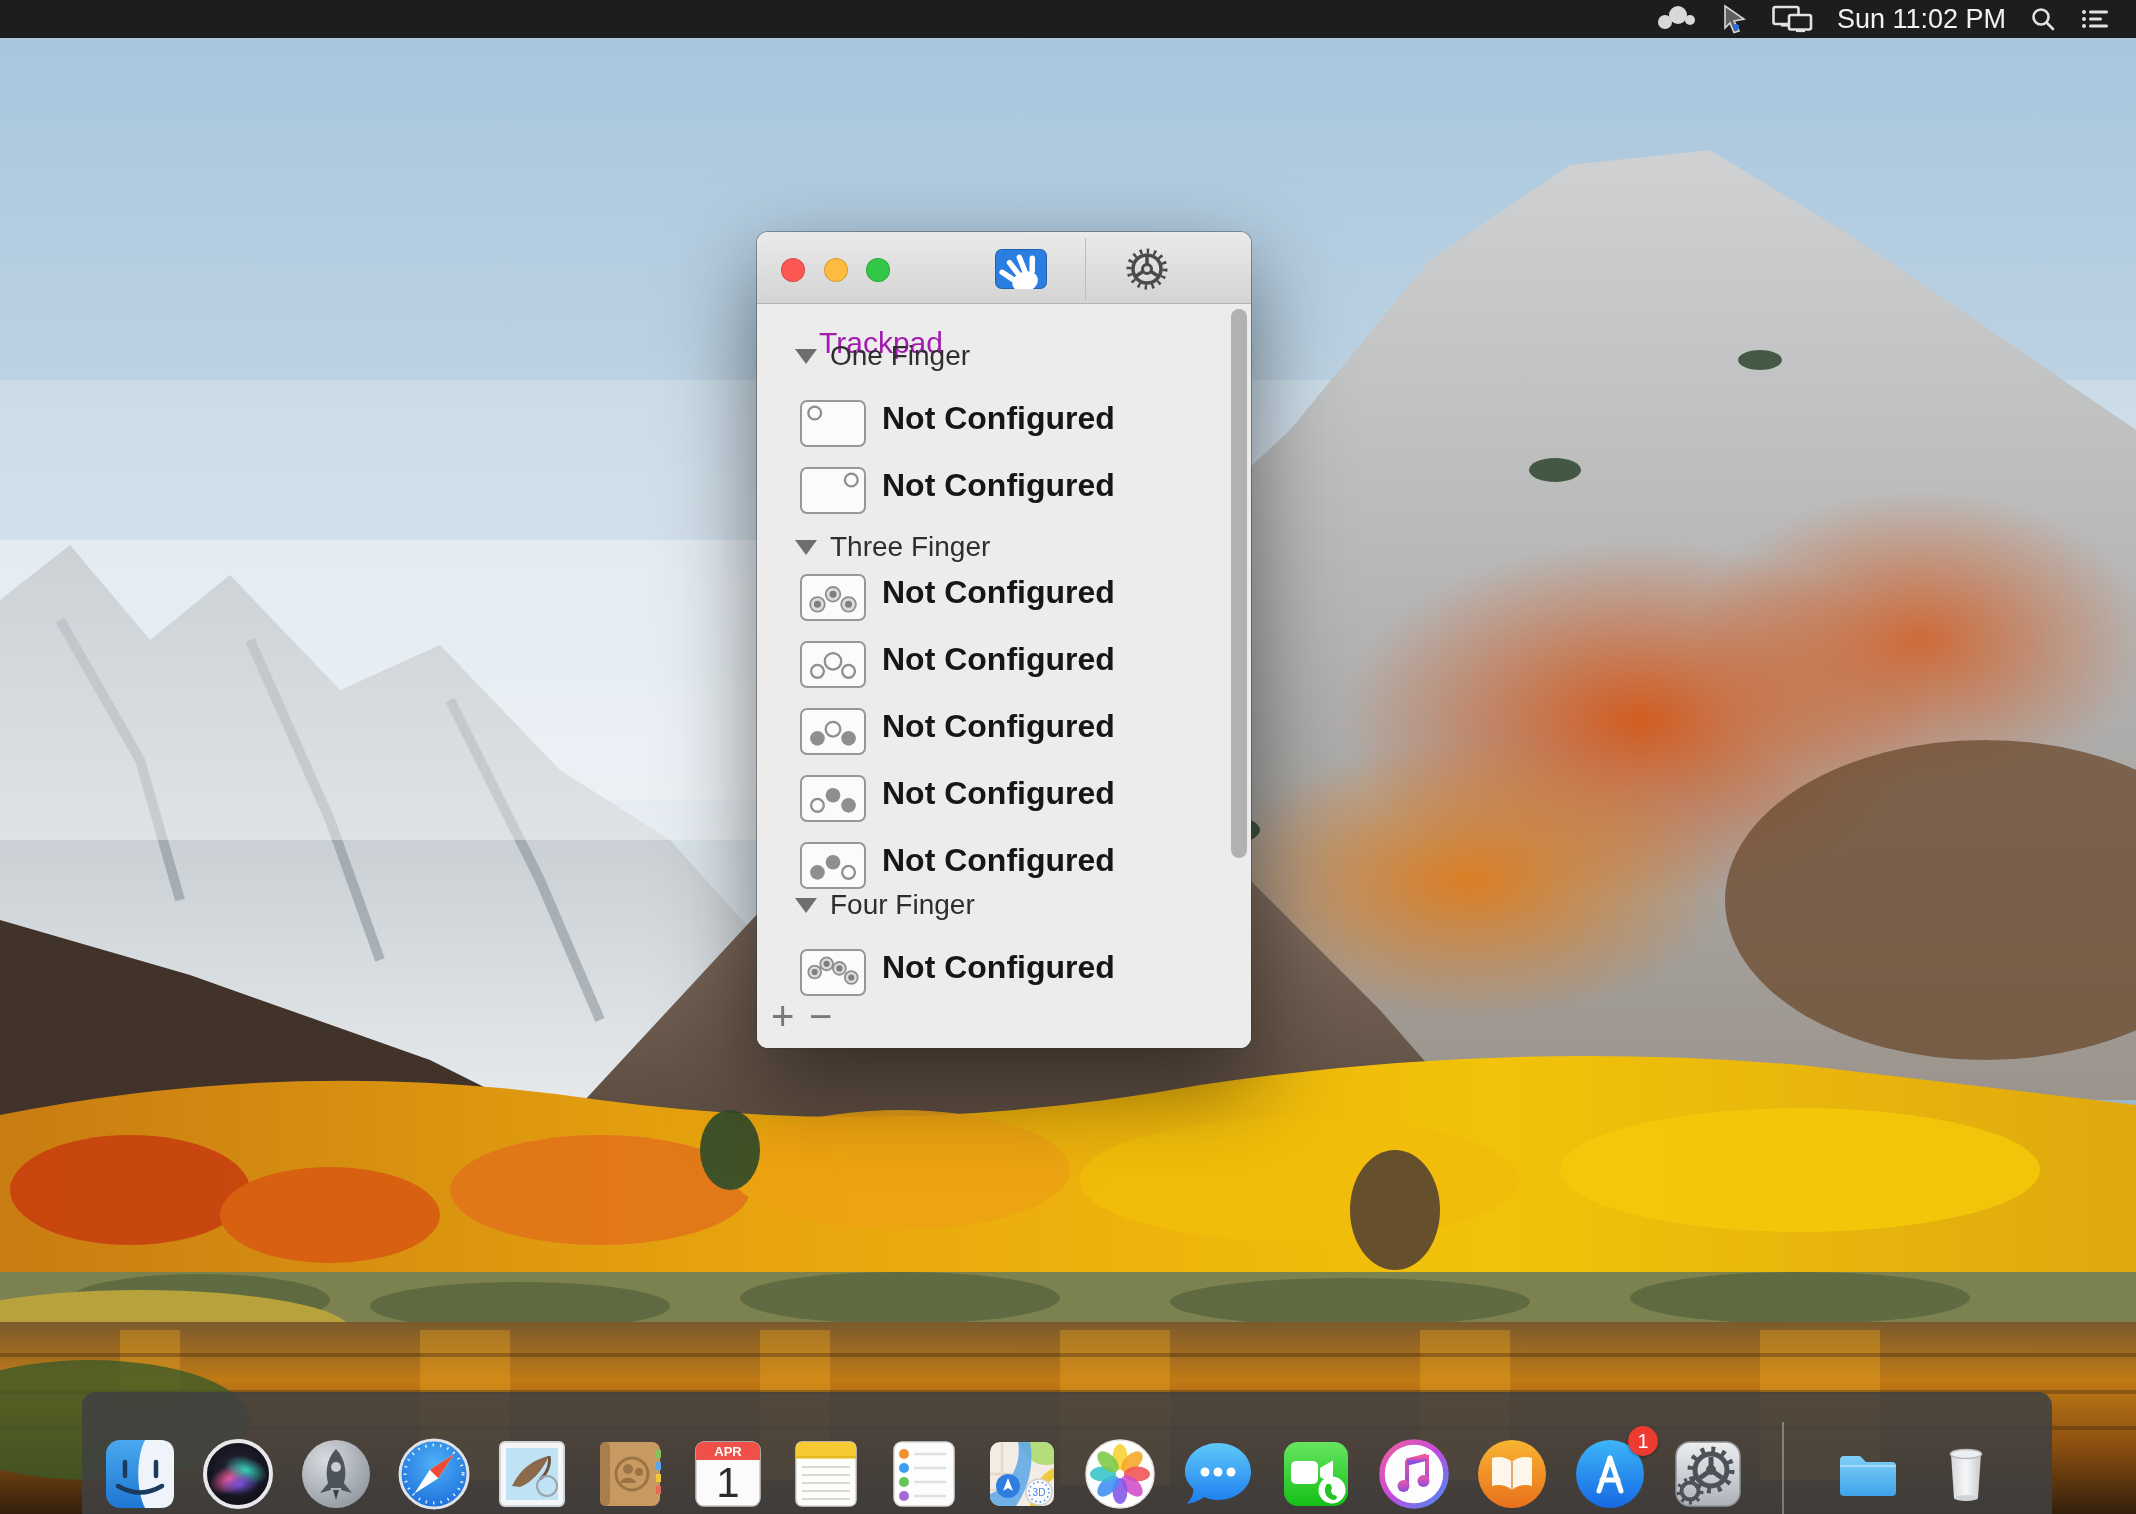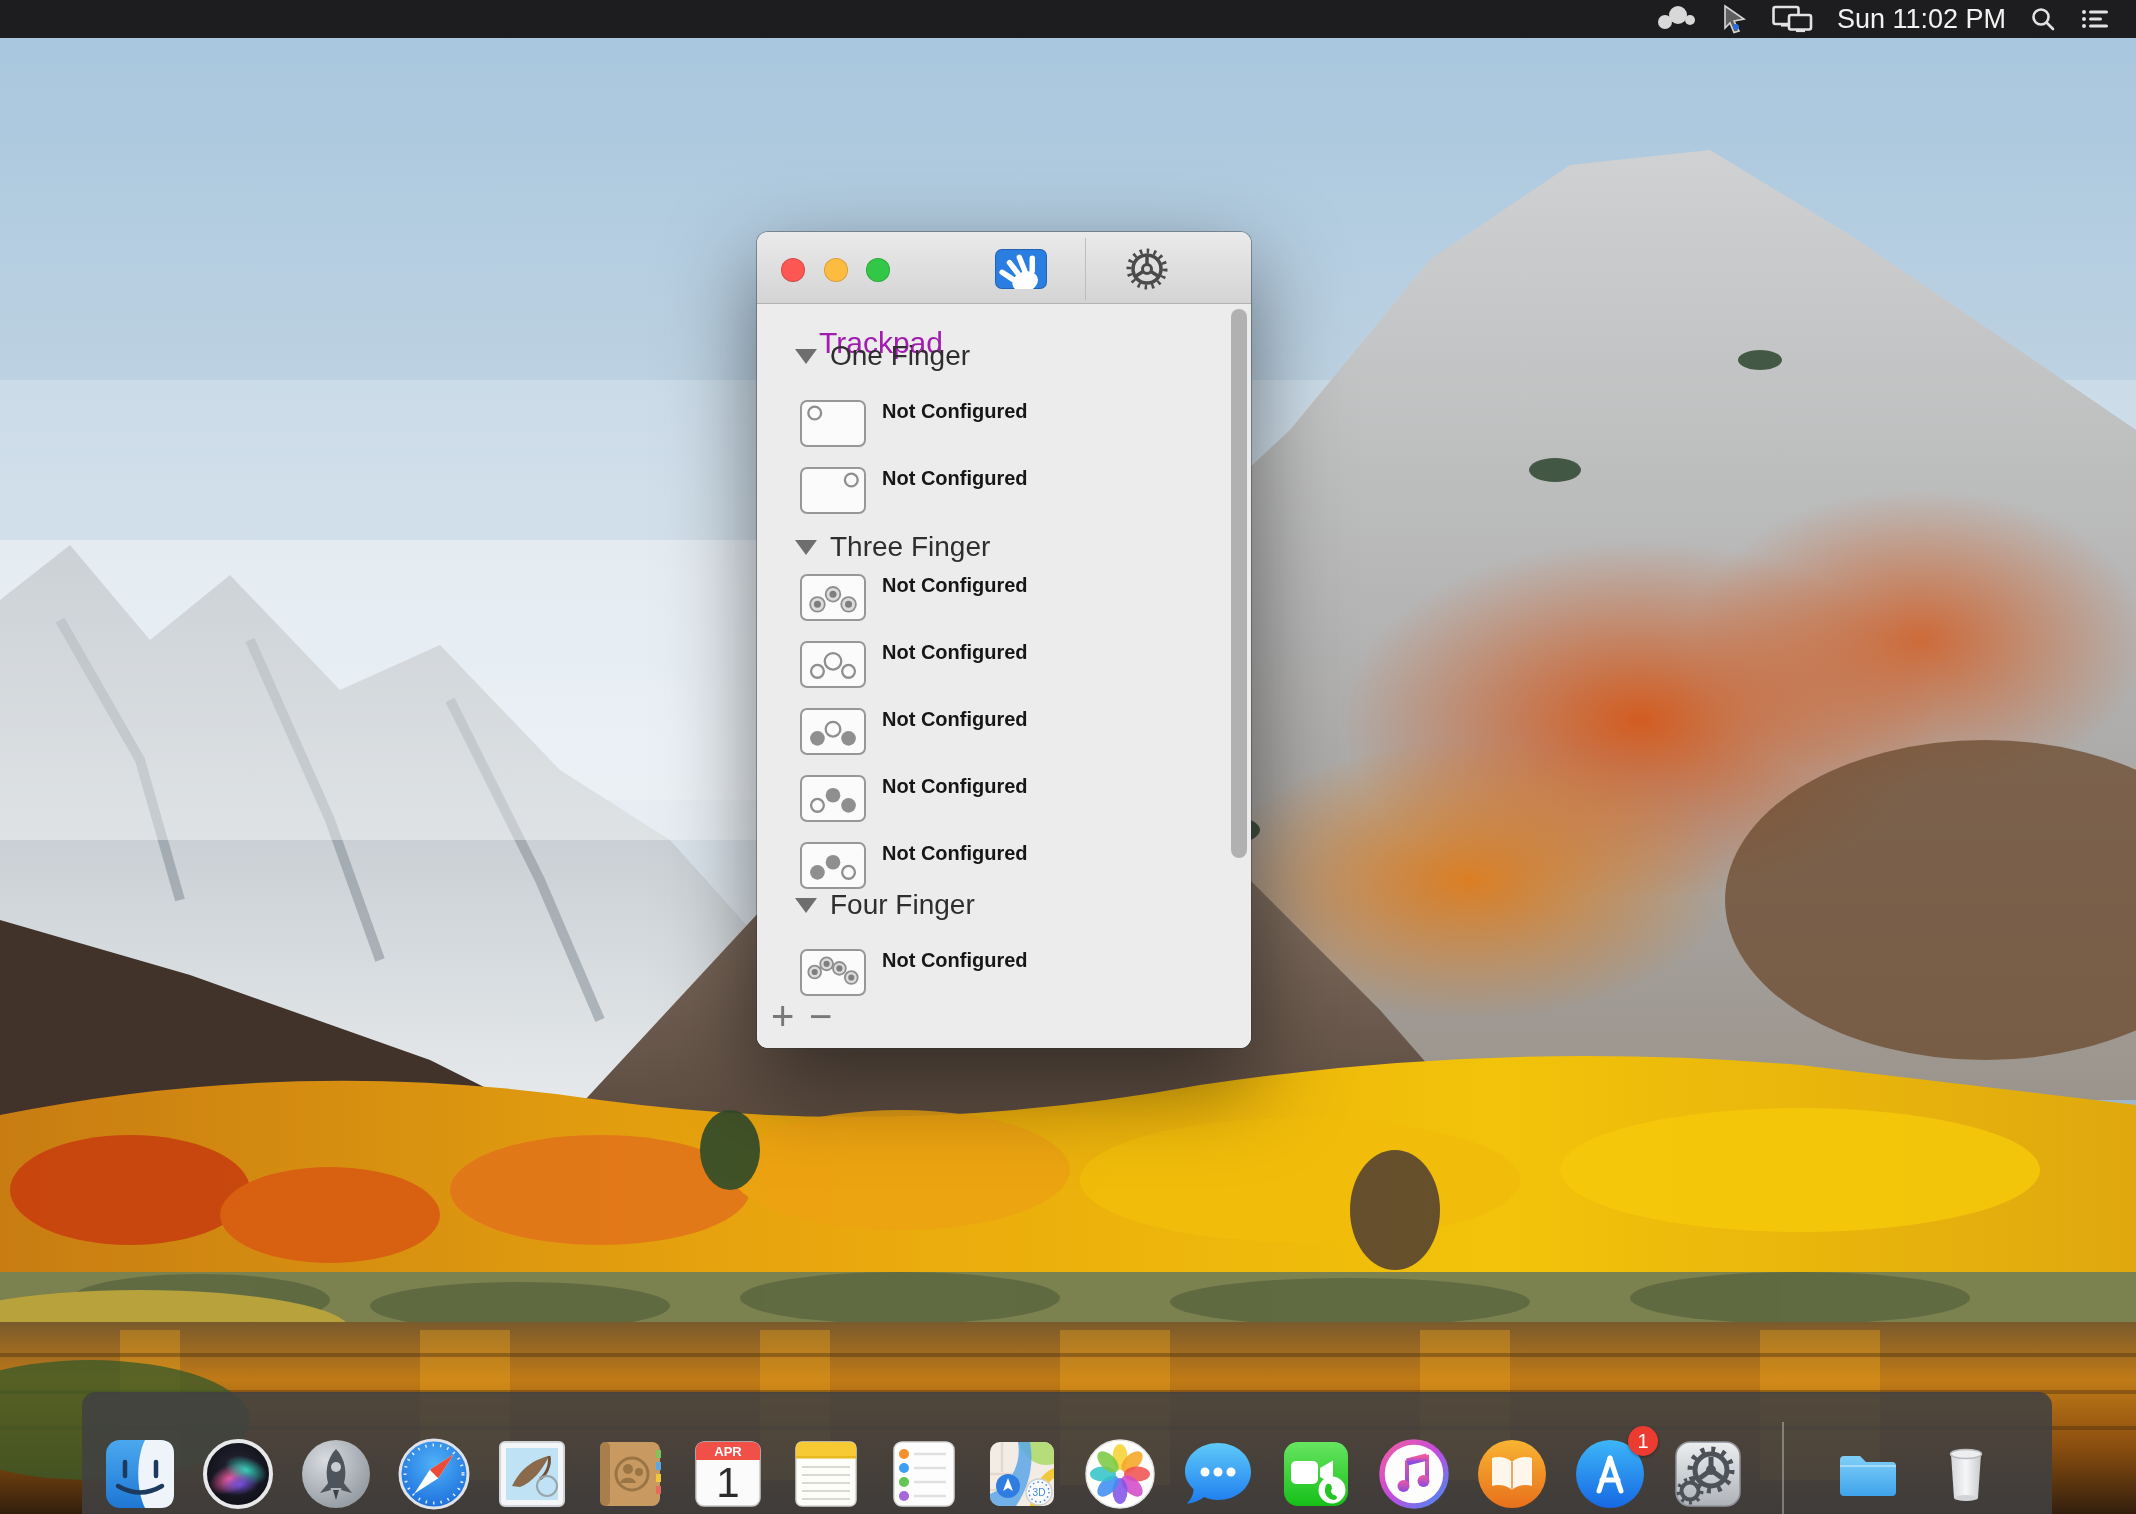--- a/index.html
+++ b/index.html
@@ -35,21 +35,21 @@
 
   #content{position:absolute;left:0;top:72px;right:0;bottom:0;border-radius:0 0 11px 11px;
     background:#ececec;overflow:hidden;}
   .list-title{position:absolute;left:62px;top:22px;font-size:30px;color:#a21caf;}
   .sec-header{position:absolute;left:38px;display:flex;align-items:center;font-size:28px;color:#2e2e2e;}
   .sec-tri{width:0;height:0;border-left:11px solid transparent;border-right:11px solid transparent;
     border-top:15px solid #6e6e6e;margin-right:13px;}
   .gest-row{position:absolute;left:0;width:100%;height:58px;}
   .gest-box{position:absolute;left:43px;top:0;width:66px;height:47px;background:#fbfbfb;
     border:2px solid #979797;border-radius:7px;box-sizing:border-box;}
-  .gest-label{position:absolute;left:125px;top:0;font-size:20px;font-weight:700;color:#161616;}
+  .gest-label{position:absolute;left:125px;top:0;font-size:32px;font-weight:700;color:#161616;}
   .win-footer{position:absolute;left:0;bottom:0;height:46px;width:100%;}
   .btn-add,.btn-remove{position:absolute;top:-6px;font-size:40px;font-weight:300;color:#787878;line-height:40px;}
   .btn-add{left:14px;}
   .btn-remove{left:52px;}
   .scroll-thumb{position:absolute;left:474px;top:5px;width:16px;height:549px;border-radius:8px;background:#b1b1b1;}
 
   
   #dock{position:absolute;left:82px;top:1392px;width:1970px;height:122px;z-index:40;
     background:rgba(64,64,66,.87);border-radius:14px 14px 0 0;display:flex;align-items:flex-end;
     padding:0;box-sizing:border-box;}

